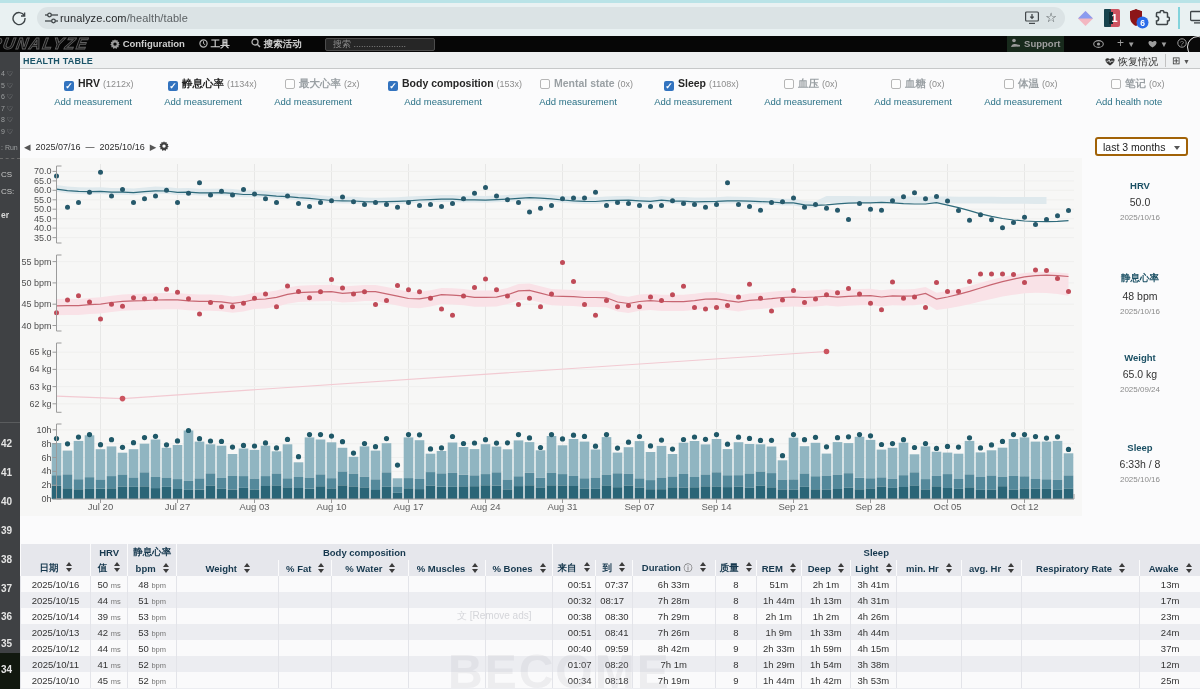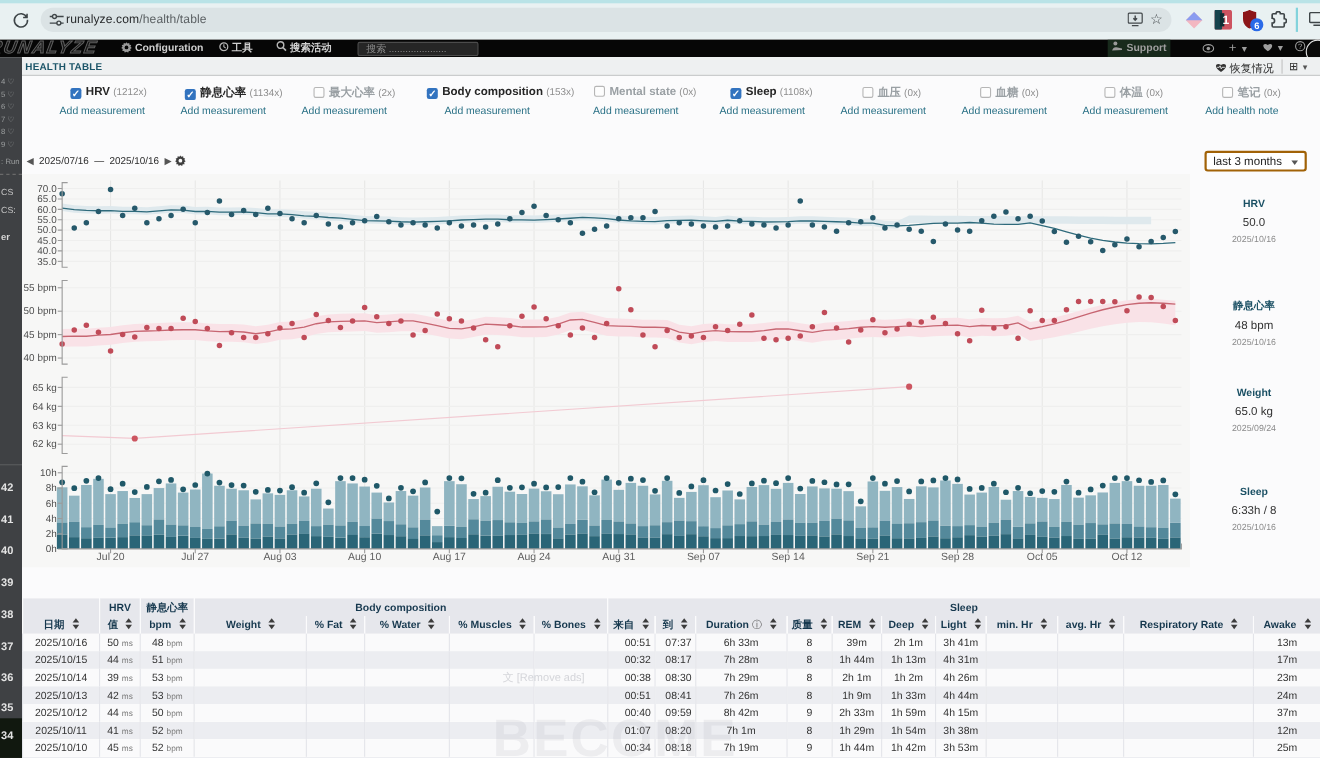--- a/index.html
+++ b/index.html
@@ -986,39 +986,39 @@
           <td>48 <span class="u">bpm</span></td>
           <td></td>
           <td></td>
           <td></td>
           <td></td>
           <td></td>
           <td style="text-align:right;padding-right:3px">00:51</td>
           <td style="text-align:right;padding-right:3px">07:37</td>
           <td>6h 33m</td>
           <td>8</td>
-          <td>39m</td>
+          <td>51m</td>
           <td>2h 1m</td>
           <td>3h 41m</td>
           <td></td>
           <td></td>
           <td></td>
           <td>13m</td>
         </tr>
         <tr class="even">
           <td>2025/10/15</td>
           <td>44 <span class="u">ms</span></td>
           <td>51 <span class="u">bpm</span></td>
           <td></td>
           <td></td>
           <td></td>
           <td></td>
           <td></td>
           <td style="text-align:right;padding-right:3px">00:32</td>
-          <td style="text-align:right;padding-right:3px">08:17</td>
+          <td style="text-align:center;padding-right:3px">08:17</td>
           <td>7h 28m</td>
           <td>8</td>
           <td>1h 44m</td>
           <td>1h 13m</td>
           <td>4h 31m</td>
           <td></td>
           <td></td>
           <td></td>
           <td>17m</td>
         </tr>

